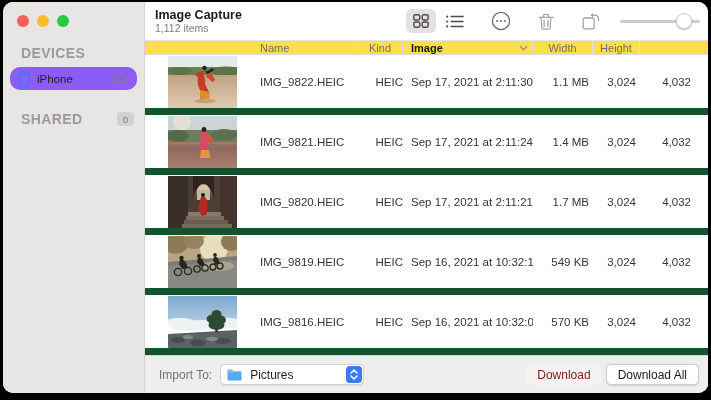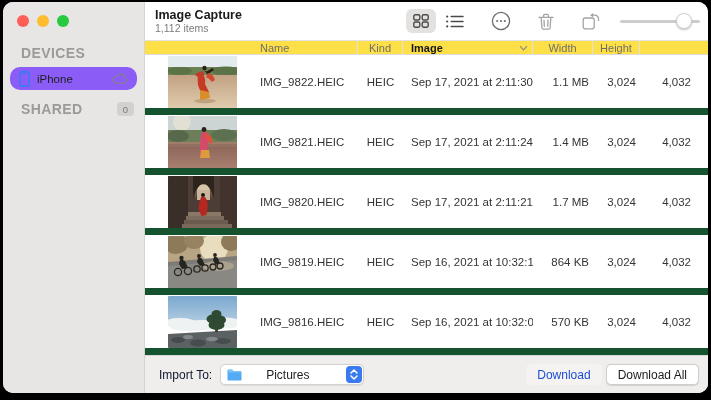--- a/index.html
+++ b/index.html
@@ -12,21 +12,21 @@
   .sidebar { width:142px; background:#e8e6e5; border-right:1px solid #d6d4d3;
     flex-shrink:0; display:flex; flex-direction:column; }
   .traffic { display:flex; gap:8px; padding:13px 0 0 14px; }
   .traffic span { width:12px; height:12px; border-radius:50%; display:block; }
   .section-label { font-size:14px; font-weight:700; letter-spacing:.4px;
     color:#9c9a98; padding:0 0 0 18px; }
   .devices-label { margin-top:18px; }
   .device-item { margin:6px 7px 0 7px; height:23px; border-radius:10px;
     background:#8b5cf6; display:flex; align-items:center; padding:0 8px 0 9px; }
   .device-item .dev-name { font-size:11.5px; color:#1e1e1e; margin-left:7px; flex:1; }
-  .shared-row { display:flex; align-items:center; margin-top:11px; padding:0 10px 0 18px; }
+  .shared-row { display:flex; align-items:center; margin-top:21px; padding:0 10px 0 18px; }
   .shared-row .section-label { padding:0; flex:1; }
   .badge { min-width:17px; height:14px; background:#d3d1d0; border-radius:4px;
     font-size:9.5px; color:#7b7977; display:flex; align-items:center; justify-content:center;
     padding:0 4px; }
 
   
   .content { flex:1; display:flex; flex-direction:column; background:#fff; min-width:0; }
 
   .toolbar { height:38px; display:flex; align-items:center; padding:0 8px 0 10px; flex-shrink:0; }
   .title-block { line-height:1.15; }
@@ -52,39 +52,39 @@
     border-right:1px solid #e2e1e0; padding:0 4px 0 8px; overflow:hidden; white-space:nowrap; }
   .th.no-border { border-right:none; }
   .th.center { justify-content:center; padding:0; }
   .th.sorted { font-weight:700; color:#161616; }
   .th .sort-arrow { margin-left:auto; display:flex; align-items:center; }
 
   .tbody { flex-shrink:0; }
   .trow { height:60px; border-bottom:7px solid #14532d; align-items:center; }
   .td { font-size:11.5px; color:#353535; white-space:nowrap; overflow:hidden; }
   .td.pad { padding-left:8px; }
-  .td.center { text-align:center; }
+  .td.center { text-align:right; }
   .td.right { text-align:right; padding-right:4px; }
   .thumb-cell { display:flex; align-items:center; padding-left:23px; }
   .thumb-cell svg { width:69px; height:52px; border-radius:1px; display:block; }
 
   
   .footer { flex:1; min-height:30px; background:#efeeed; border-top:1px solid #d9d8d6;
     display:flex; align-items:center; padding:0 9px 0 14px; }
-  .import-label { font-size:12px; color:#0f172a; }
+  .import-label { font-size:12px; color:#737373; }
   .import-select { margin-left:8px; width:144px; height:21px; background:#fff;
     border:1px solid #d4d2d1; border-radius:5px; display:flex; align-items:center;
     padding:0 1px 0 6px; box-shadow:0 0.5px 1px rgba(0,0,0,.08); }
-  .import-select .sel-label { font-size:12px; color:#1e1e1e; margin-left:24px; flex:1; }
+  .import-select .sel-label { font-size:12px; color:#1e1e1e; margin-left:8px; flex:1; }
   .stepper { width:16px; height:17px; background:#3a7af0; border-radius:4px;
     display:flex; flex-direction:column; align-items:center; justify-content:center; gap:1px; }
   .footer-spacer { flex:1; }
   .btn { height:21px; border-radius:5px; font-size:12px; display:flex;
     align-items:center; justify-content:center; padding:0 11px; }
-  .btn.disabled { background:#f4f3f2; color:#1d4ed8; }
+  .btn.disabled { background:#f4f3f2; color:#7f1d1d; }
   .btn.primary { background:#fff; color:#1c1c1c; border:1px solid #cfcecd;
     box-shadow:0 0.5px 1px rgba(0,0,0,.12); margin-left:4px; }
 </style>
 </head>
 <body>
 
 <div class="window">
 
   <div class="sidebar">
     <div class="traffic">
@@ -316,21 +316,21 @@
               <path d="M30 22 q4 -1 5 3 l2 4 -5 1 -3 -4 z"></path>
               <circle cx="31" cy="20" r="2"></circle>
               <path d="M46 21 q3.5 -1 4.5 2.5 l1.5 4 -4.5 1 -2.5 -4 z"></path>
               <circle cx="47" cy="19" r="1.9"></circle>
             </g>
           </svg>
         </div>
         <div class="td pad">IMG_9819.HEIC</div>
         <div class="td center">HEIC</div>
         <div class="td pad">Sep 16, 2021 at 10:32:1...</div>
-        <div class="td right">864 KB</div>
+        <div class="td right">549 KB</div>
         <div class="td right">3,024</div>
         <div class="td right">4,032</div>
         <div class="td"></div>
       </div>
 
       <div class="trow grid-cols">
         <div class="thumb-cell">
           <svg viewBox="0 0 69 52">
             <linearGradient id="sky5" x1="0" y1="0" x2="0" y2="1">
               <stop offset="0" stop-color="#7fa8cf" stop-opacity="0"></stop>

